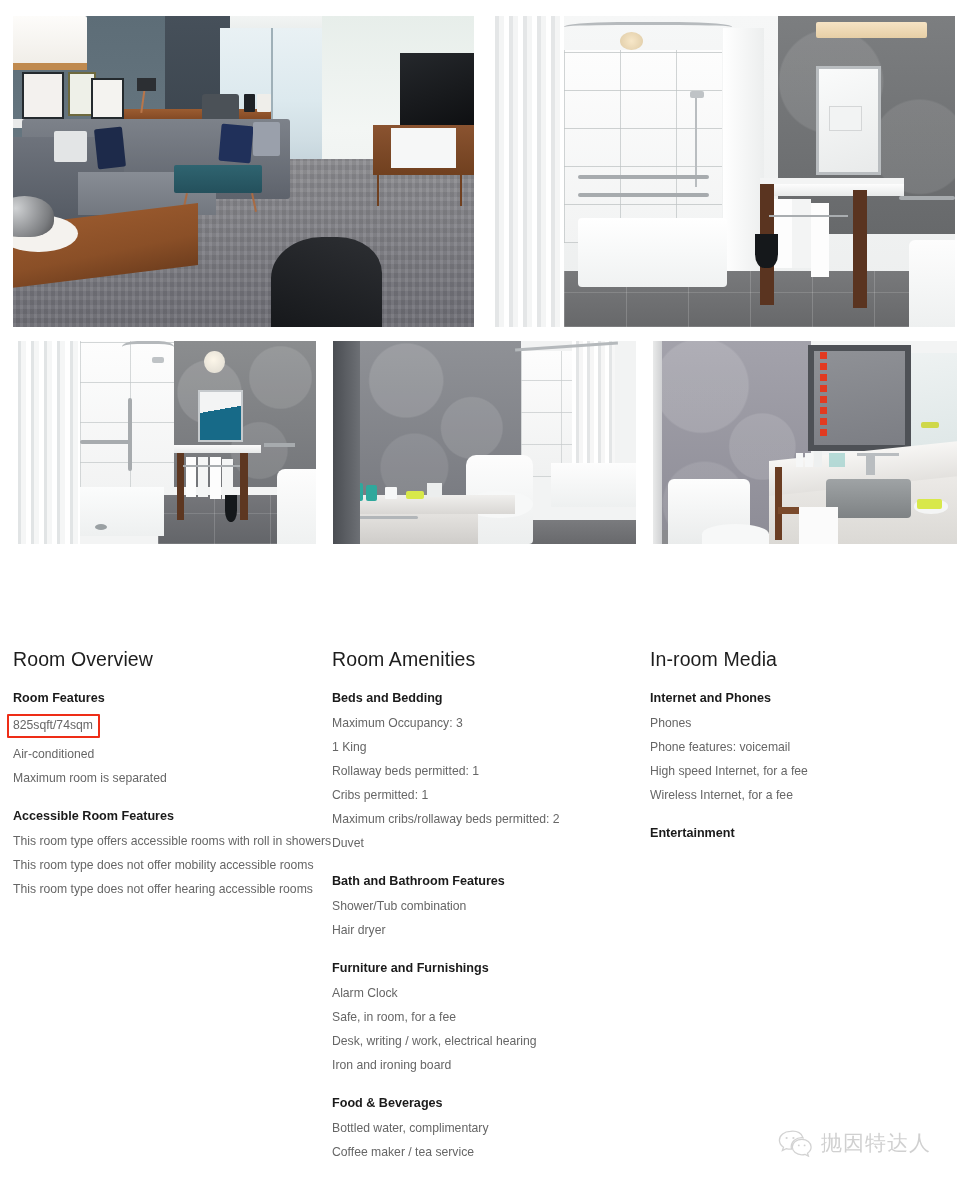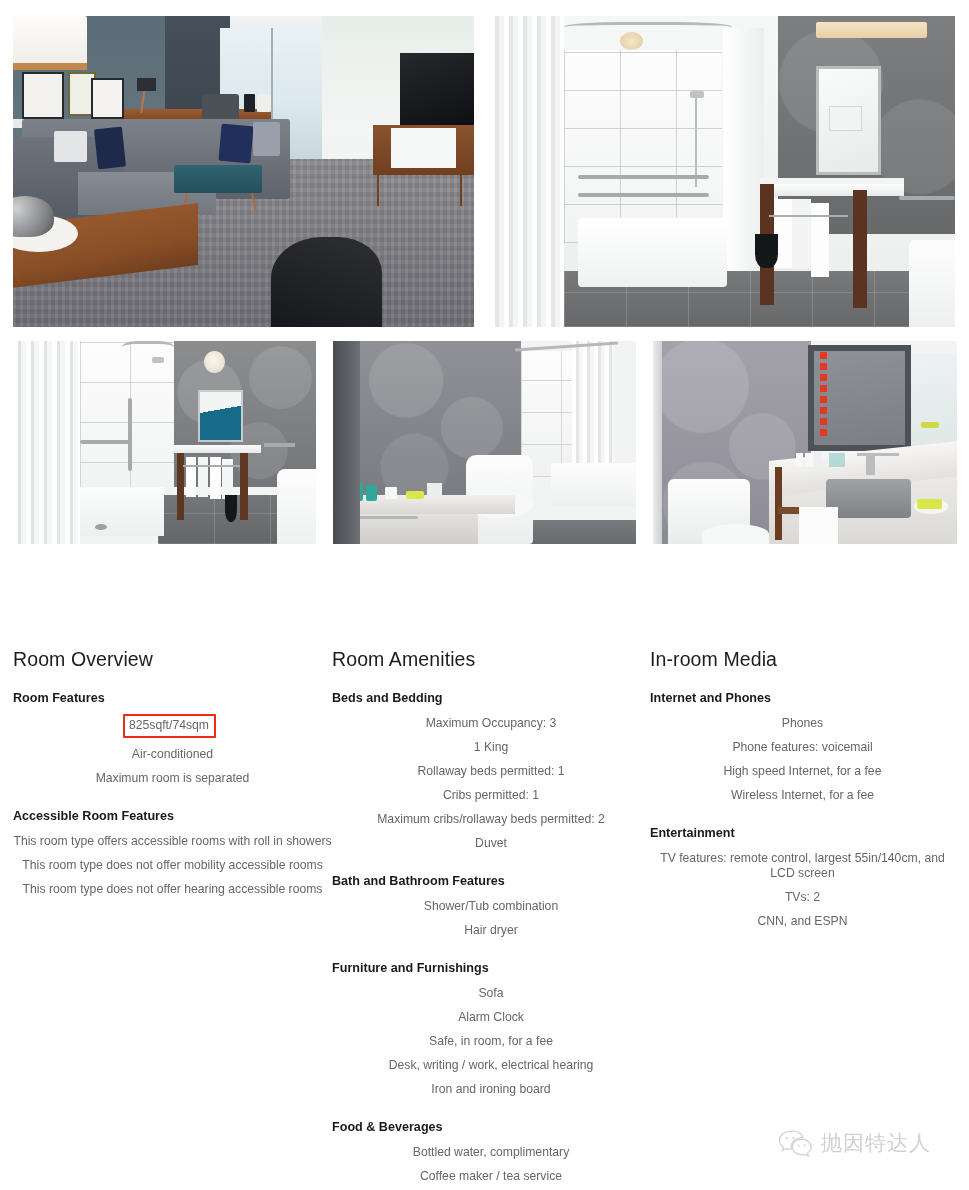--- a/index.html
+++ b/index.html
@@ -242,21 +242,20 @@
     color: #1a1a1a;
   }
   .group { margin-bottom: 23px; }
   .group:last-child { margin-bottom: 0; }
   ul.items { list-style: none; margin: 0; padding: 0; }
   ul.items li {
     font-size: 12.2px;
     color: #666666;
     line-height: 15px;
     margin-bottom: 9px;
-    text-align: center;
   }
   ul.items li:last-child { margin-bottom: 0; }
 
   
   .highlight-box {
     display: inline-block;
     border: 2px solid #ee2d17;
     padding: 2px 5px 3px 4px;
     margin: -2px 0 0 -6px;
     border-radius: 1px;
@@ -484,21 +483,20 @@
         <h3 class="group-title">Bath and Bathroom Features</h3>
         <ul class="items">
           <li>Shower/Tub combination</li>
           <li>Hair dryer</li>
         </ul>
       </div>
 
       <div class="group">
         <h3 class="group-title">Furniture and Furnishings</h3>
         <ul class="items">
-          <li>Sofa</li>
           <li>Alarm Clock</li>
           <li>Safe, in room, for a fee</li>
           <li>Desk, writing / work, electrical hearing</li>
           <li>Iron and ironing board</li>
         </ul>
       </div>
 
       <div class="group">
         <h3 class="group-title">Food &amp; Beverages</h3>
         <ul class="items">
@@ -516,25 +514,20 @@
         <ul class="items">
           <li>Phones</li>
           <li>Phone features: voicemail</li>
           <li>High speed Internet, for a fee</li>
           <li>Wireless Internet, for a fee</li>
         </ul>
       </div>
 
       <div class="group">
         <h3 class="group-title">Entertainment</h3>
-        <ul class="items">
-          <li>TV features: remote control, largest 55in/140cm, and LCD screen</li>
-          <li>TVs: 2</li>
-          <li>CNN, and ESPN</li>
-        </ul>
       </div>
     </div>
 
   </div>
 
   <div class="watermark">
     <span class="wechat-icon">
       <svg width="34" height="27" viewBox="0 0 34 27" aria-hidden="true">
         <path d="M12.4 1.4C6.3 1.4 1.4 5.4 1.4 10.3c0 2.8 1.6 5.3 4.1 6.9l-1.1 3.3 3.8-1.9c1.3.4 2.7.6 4.2.6.4 0 .8 0 1.2-.1-.3-.8-.4-1.6-.4-2.4 0-5 4.8-9 10.7-9 .4 0 .8 0 1.2.1-1-4.2-5.7-7.4-12.7-6.4z" fill="none" stroke="#b8b8b8" stroke-width="1.3"></path>
         <circle cx="8.6" cy="8" r="1.1" fill="#b8b8b8"></circle>

